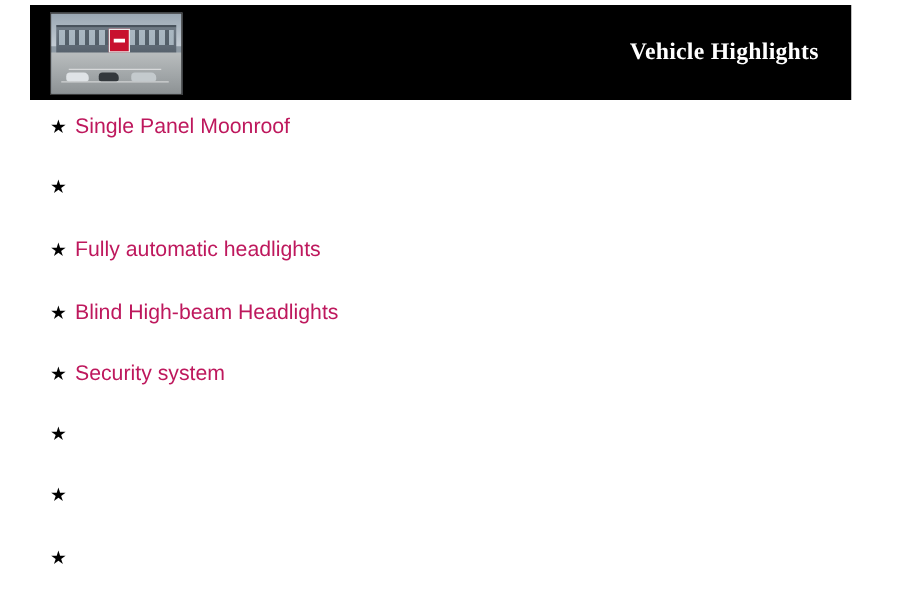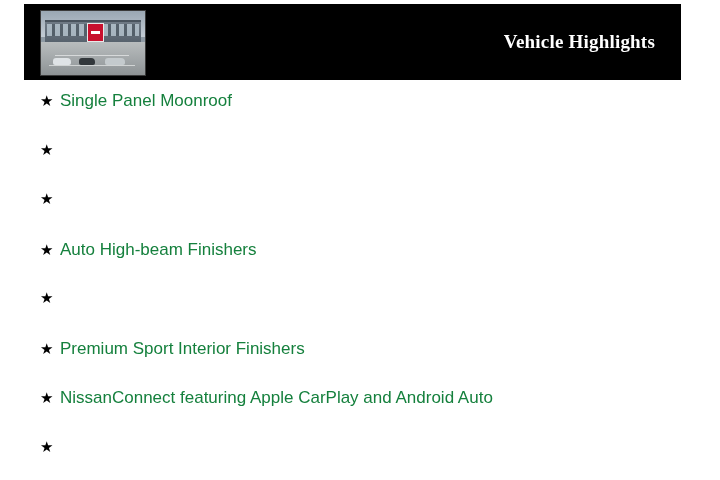--- a/index.html
+++ b/index.html
@@ -162,21 +162,21 @@
     width: 20px;
     flex: 0 0 20px;
     font-size: 15px;
     line-height: 1;
     color: #000000;
     text-align: left;
   }
   .highlight-text {
     font-size: 17px;
     line-height: 1;
-    color: #15803d;
+    color: #be185d;
     white-space: nowrap;
   }
 </style>
 </head>
 <body>
 
 <div class="page">
 
   <div class="header">
 
@@ -200,34 +200,34 @@
   <ul class="highlights">
     <li class="highlight-item">
       <span class="bullet-star">★</span>
       <span class="highlight-text">Single Panel Moonroof</span>
     </li>
     <li class="highlight-item">
       <span class="bullet-star">★</span>
     </li>
     <li class="highlight-item">
       <span class="bullet-star">★</span>
-    </li>
-    <li class="highlight-item">
-      <span class="bullet-star">★</span>
-      <span class="highlight-text">Auto High-beam Finishers</span>
-    </li>
-    <li class="highlight-item">
-      <span class="bullet-star">★</span>
-    </li>
-    <li class="highlight-item">
-      <span class="bullet-star">★</span>
-      <span class="highlight-text">Premium Sport Interior Finishers</span>
-    </li>
-    <li class="highlight-item">
-      <span class="bullet-star">★</span>
-      <span class="highlight-text">NissanConnect featuring Apple CarPlay and Android Auto</span>
+      <span class="highlight-text">Fully automatic headlights</span>
+    </li>
+    <li class="highlight-item">
+      <span class="bullet-star">★</span>
+      <span class="highlight-text">Blind High-beam Headlights</span>
+    </li>
+    <li class="highlight-item">
+      <span class="bullet-star">★</span>
+      <span class="highlight-text">Security system</span>
+    </li>
+    <li class="highlight-item">
+      <span class="bullet-star">★</span>
+    </li>
+    <li class="highlight-item">
+      <span class="bullet-star">★</span>
     </li>
     <li class="highlight-item">
       <span class="bullet-star">★</span>
     </li>
   </ul>
 
 </div>
 
 </body></html>

